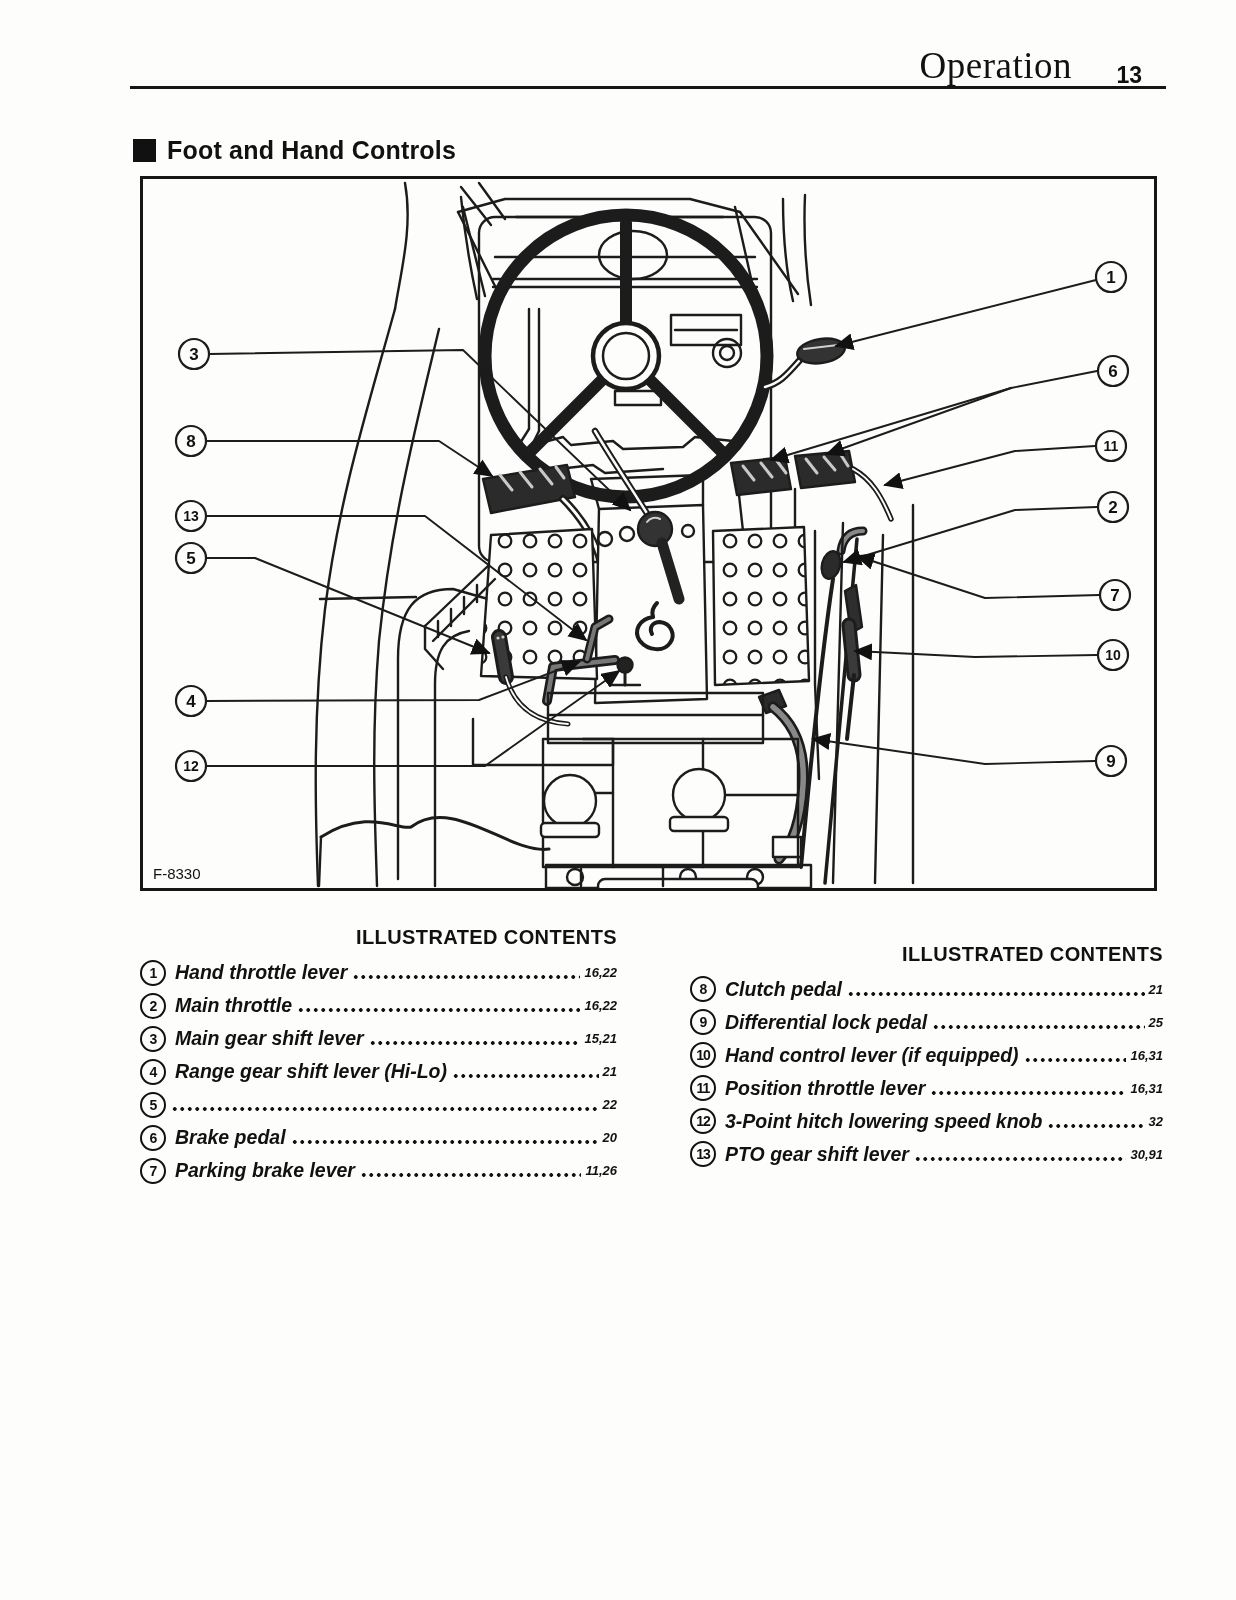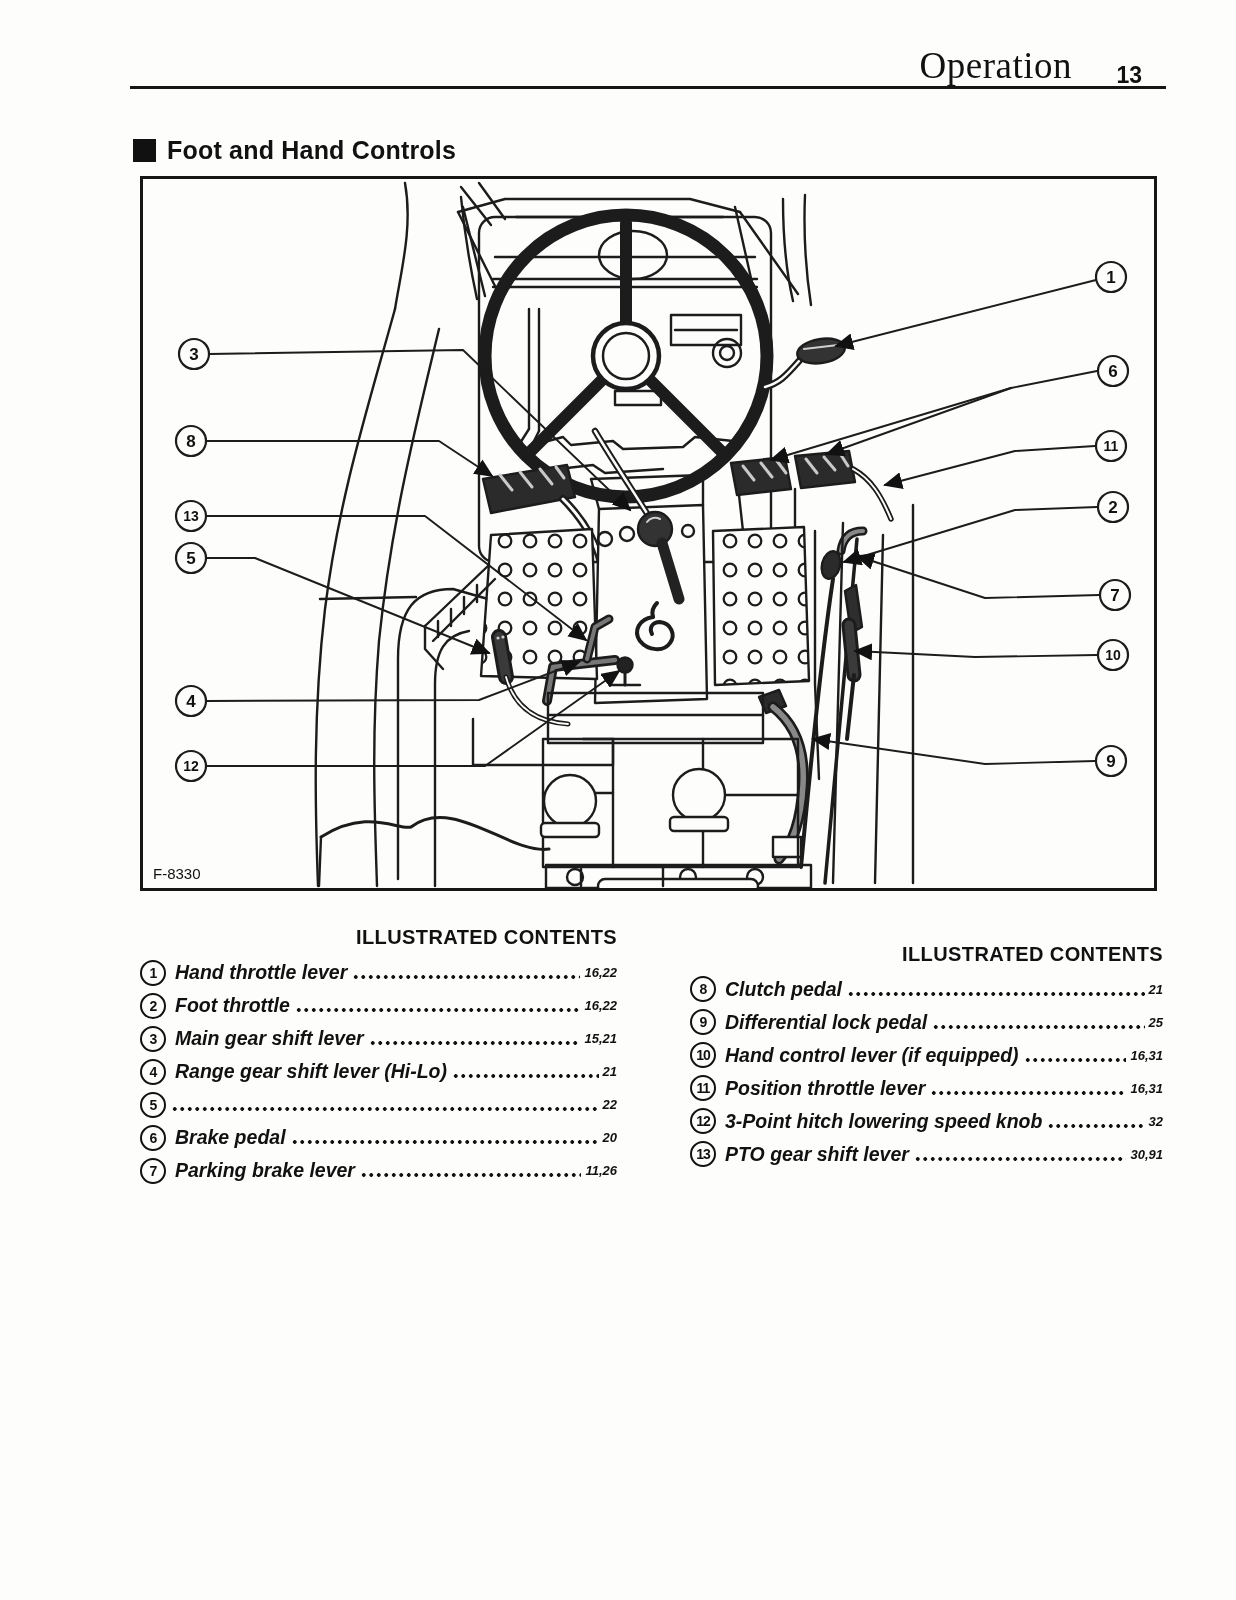--- a/index.html
+++ b/index.html
@@ -349,21 +349,21 @@
     <div class="toc-col">
       <div class="toc-heading">ILLUSTRATED CONTENTS</div>
       <div class="toc-row">
           <span class="num">1</span>
           <span class="label">Hand throttle lever</span>
           <span class="dots"></span>
           <span class="pages">16,22</span>
         </div>
       <div class="toc-row">
           <span class="num">2</span>
-          <span class="label">Foot throttle</span>
+          <span class="label">Main throttle</span>
           <span class="dots"></span>
           <span class="pages">16,22</span>
         </div>
       <div class="toc-row">
           <span class="num">3</span>
           <span class="label">Main gear shift lever</span>
           <span class="dots"></span>
           <span class="pages">15,21</span>
         </div>
       <div class="toc-row">

